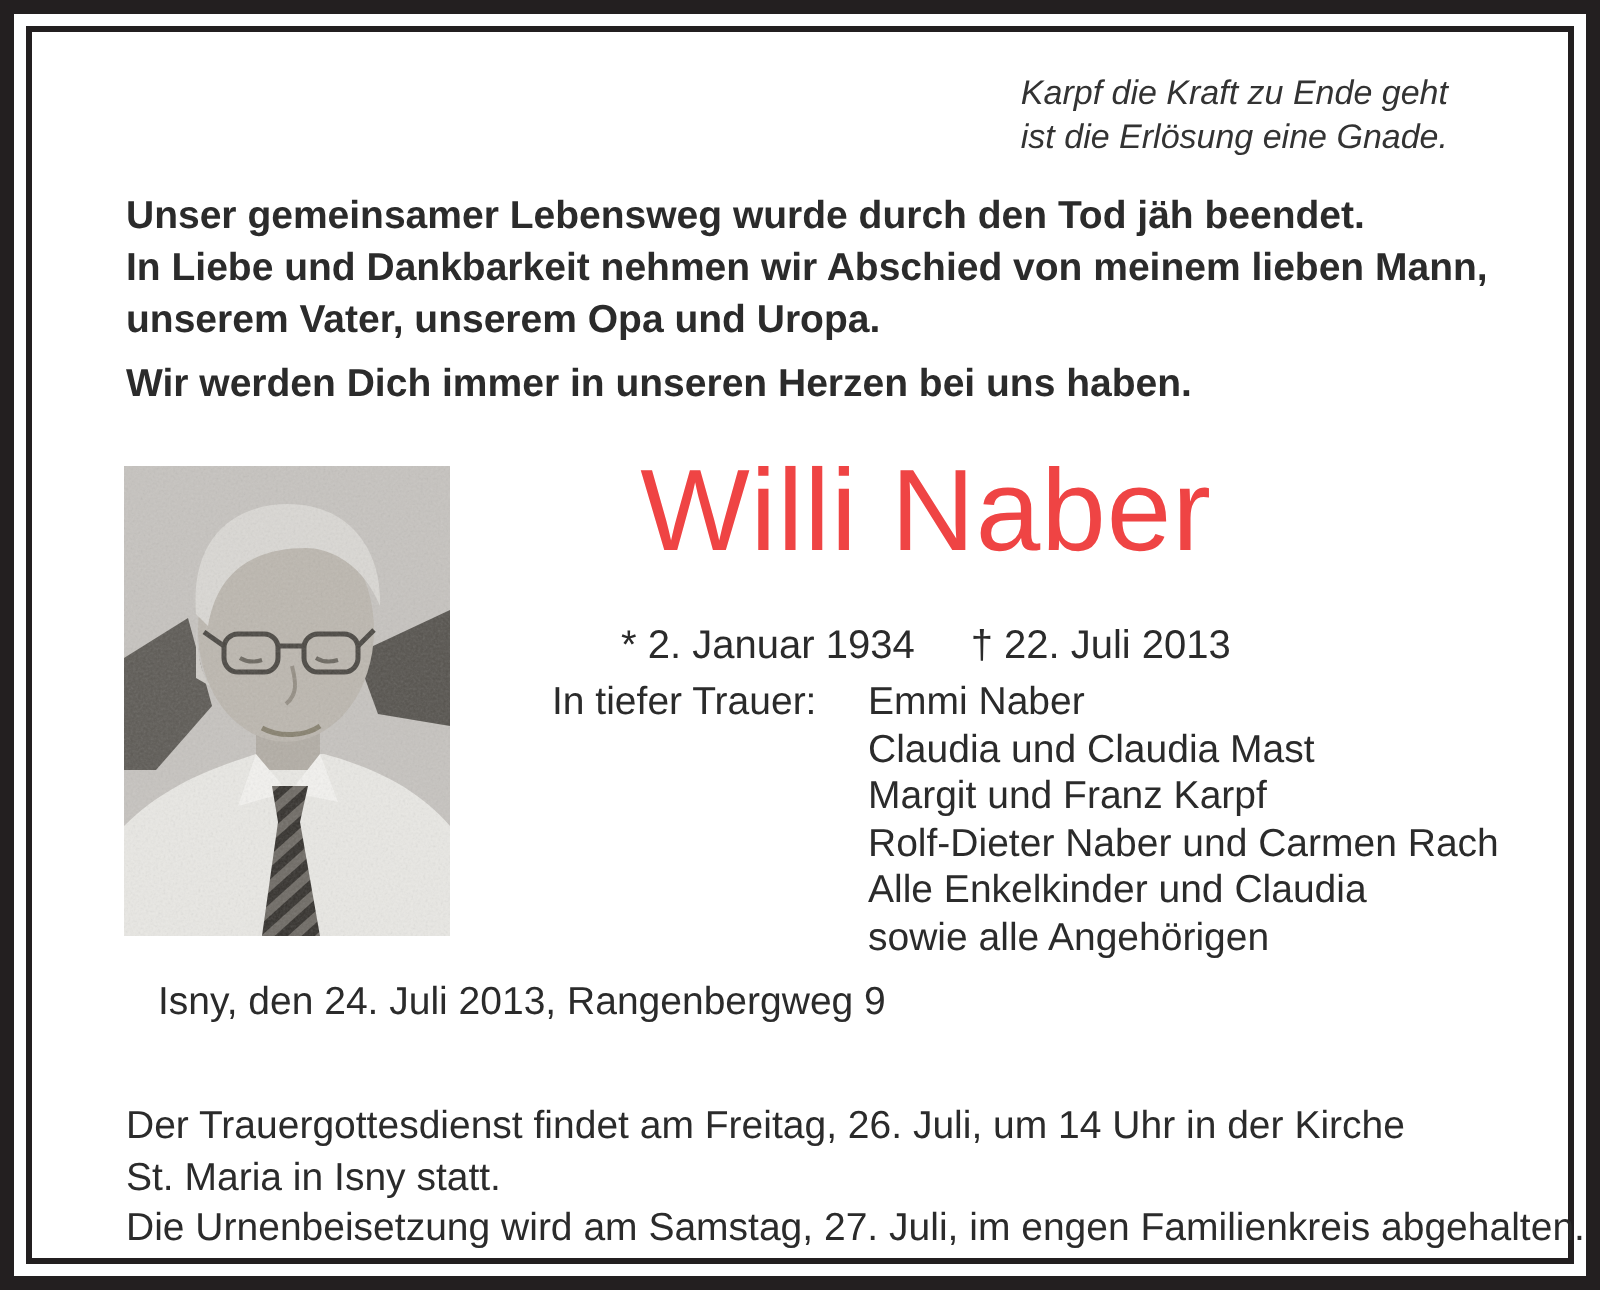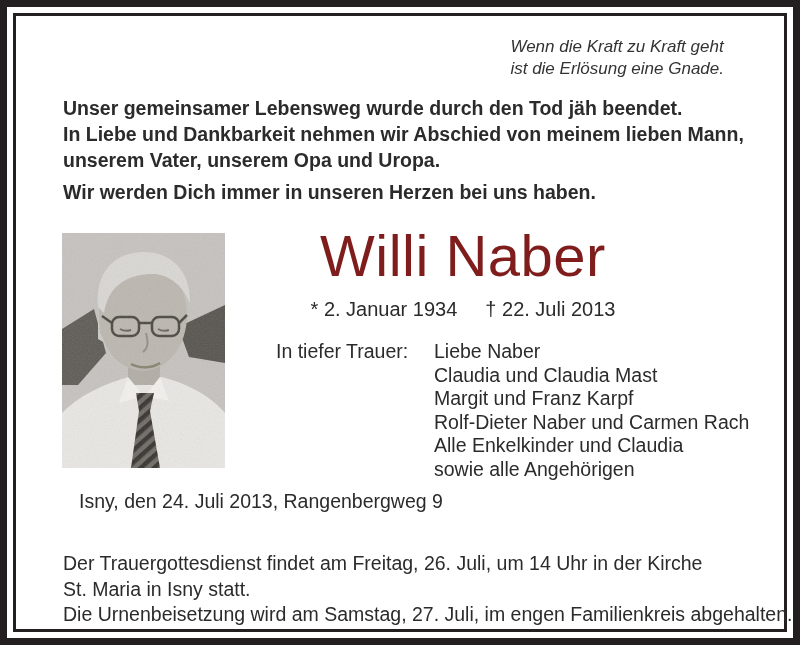--- a/index.html
+++ b/index.html
@@ -56,25 +56,25 @@
     position: absolute;
     left: 248px;
     top: 224px;
     width: 430px;
     text-align: center;
   }
   .deceased-name {
     font-size: 58px;
     line-height: 64px;
     letter-spacing: 0.5px;
-    color: #7f1d1d;
+    color: #ef4444;
     font-weight: 400;
   }
   .dates-row {
-    margin-top: 10px;
+    margin-top: 24px;
     display: flex;
     justify-content: center;
     gap: 28px;
     font-size: 20px;
     color: #2b2b2b;
   }
   .mourning {
     position: absolute;
     left: 260px;
     top: 340px;
@@ -101,21 +101,21 @@
 </style>
 </head>
 <body>
 
 <div class="sheet">
 
   <div class="outer-border"></div>
   <div class="inner-border"></div>
 
   <div class="quote">
-    <div>Wenn die Kraft zu Kraft geht</div>
+    <div>Karpf die Kraft zu Ende geht</div>
     <div>ist die Erlösung eine Gnade.</div>
   </div>
 
   <div class="intro">
     <div>Unser gemeinsamer Lebensweg wurde durch den Tod jäh beendet.</div>
     <div>In Liebe und Dankbarkeit nehmen wir Abschied von meinem lieben Mann,</div>
     <div>unserem Vater, unserem Opa und Uropa.</div>
     <div class="para2">Wir werden Dich immer in unseren Herzen bei uns haben.</div>
   </div>
 
@@ -175,21 +175,21 @@
     <div class="deceased-name">Willi Naber</div>
     <div class="dates-row">
       <span>* 2. Januar 1934</span>
       <span>† 22. Juli 2013</span>
     </div>
   </div>
 
   <div class="mourning">
     <div class="mourning-label">In tiefer Trauer:</div>
     <div class="mourner-names">
-      <div>Liebe Naber</div>
+      <div>Emmi Naber</div>
       <div>Claudia und Claudia Mast</div>
       <div>Margit und Franz Karpf</div>
       <div>Rolf-Dieter Naber und Carmen Rach</div>
       <div>Alle Enkelkinder und Claudia</div>
       <div>sowie alle Angehörigen</div>
     </div>
   </div>
 
   <div class="place-date">Isny, den 24. Juli 2013, Rangenbergweg 9</div>
 

